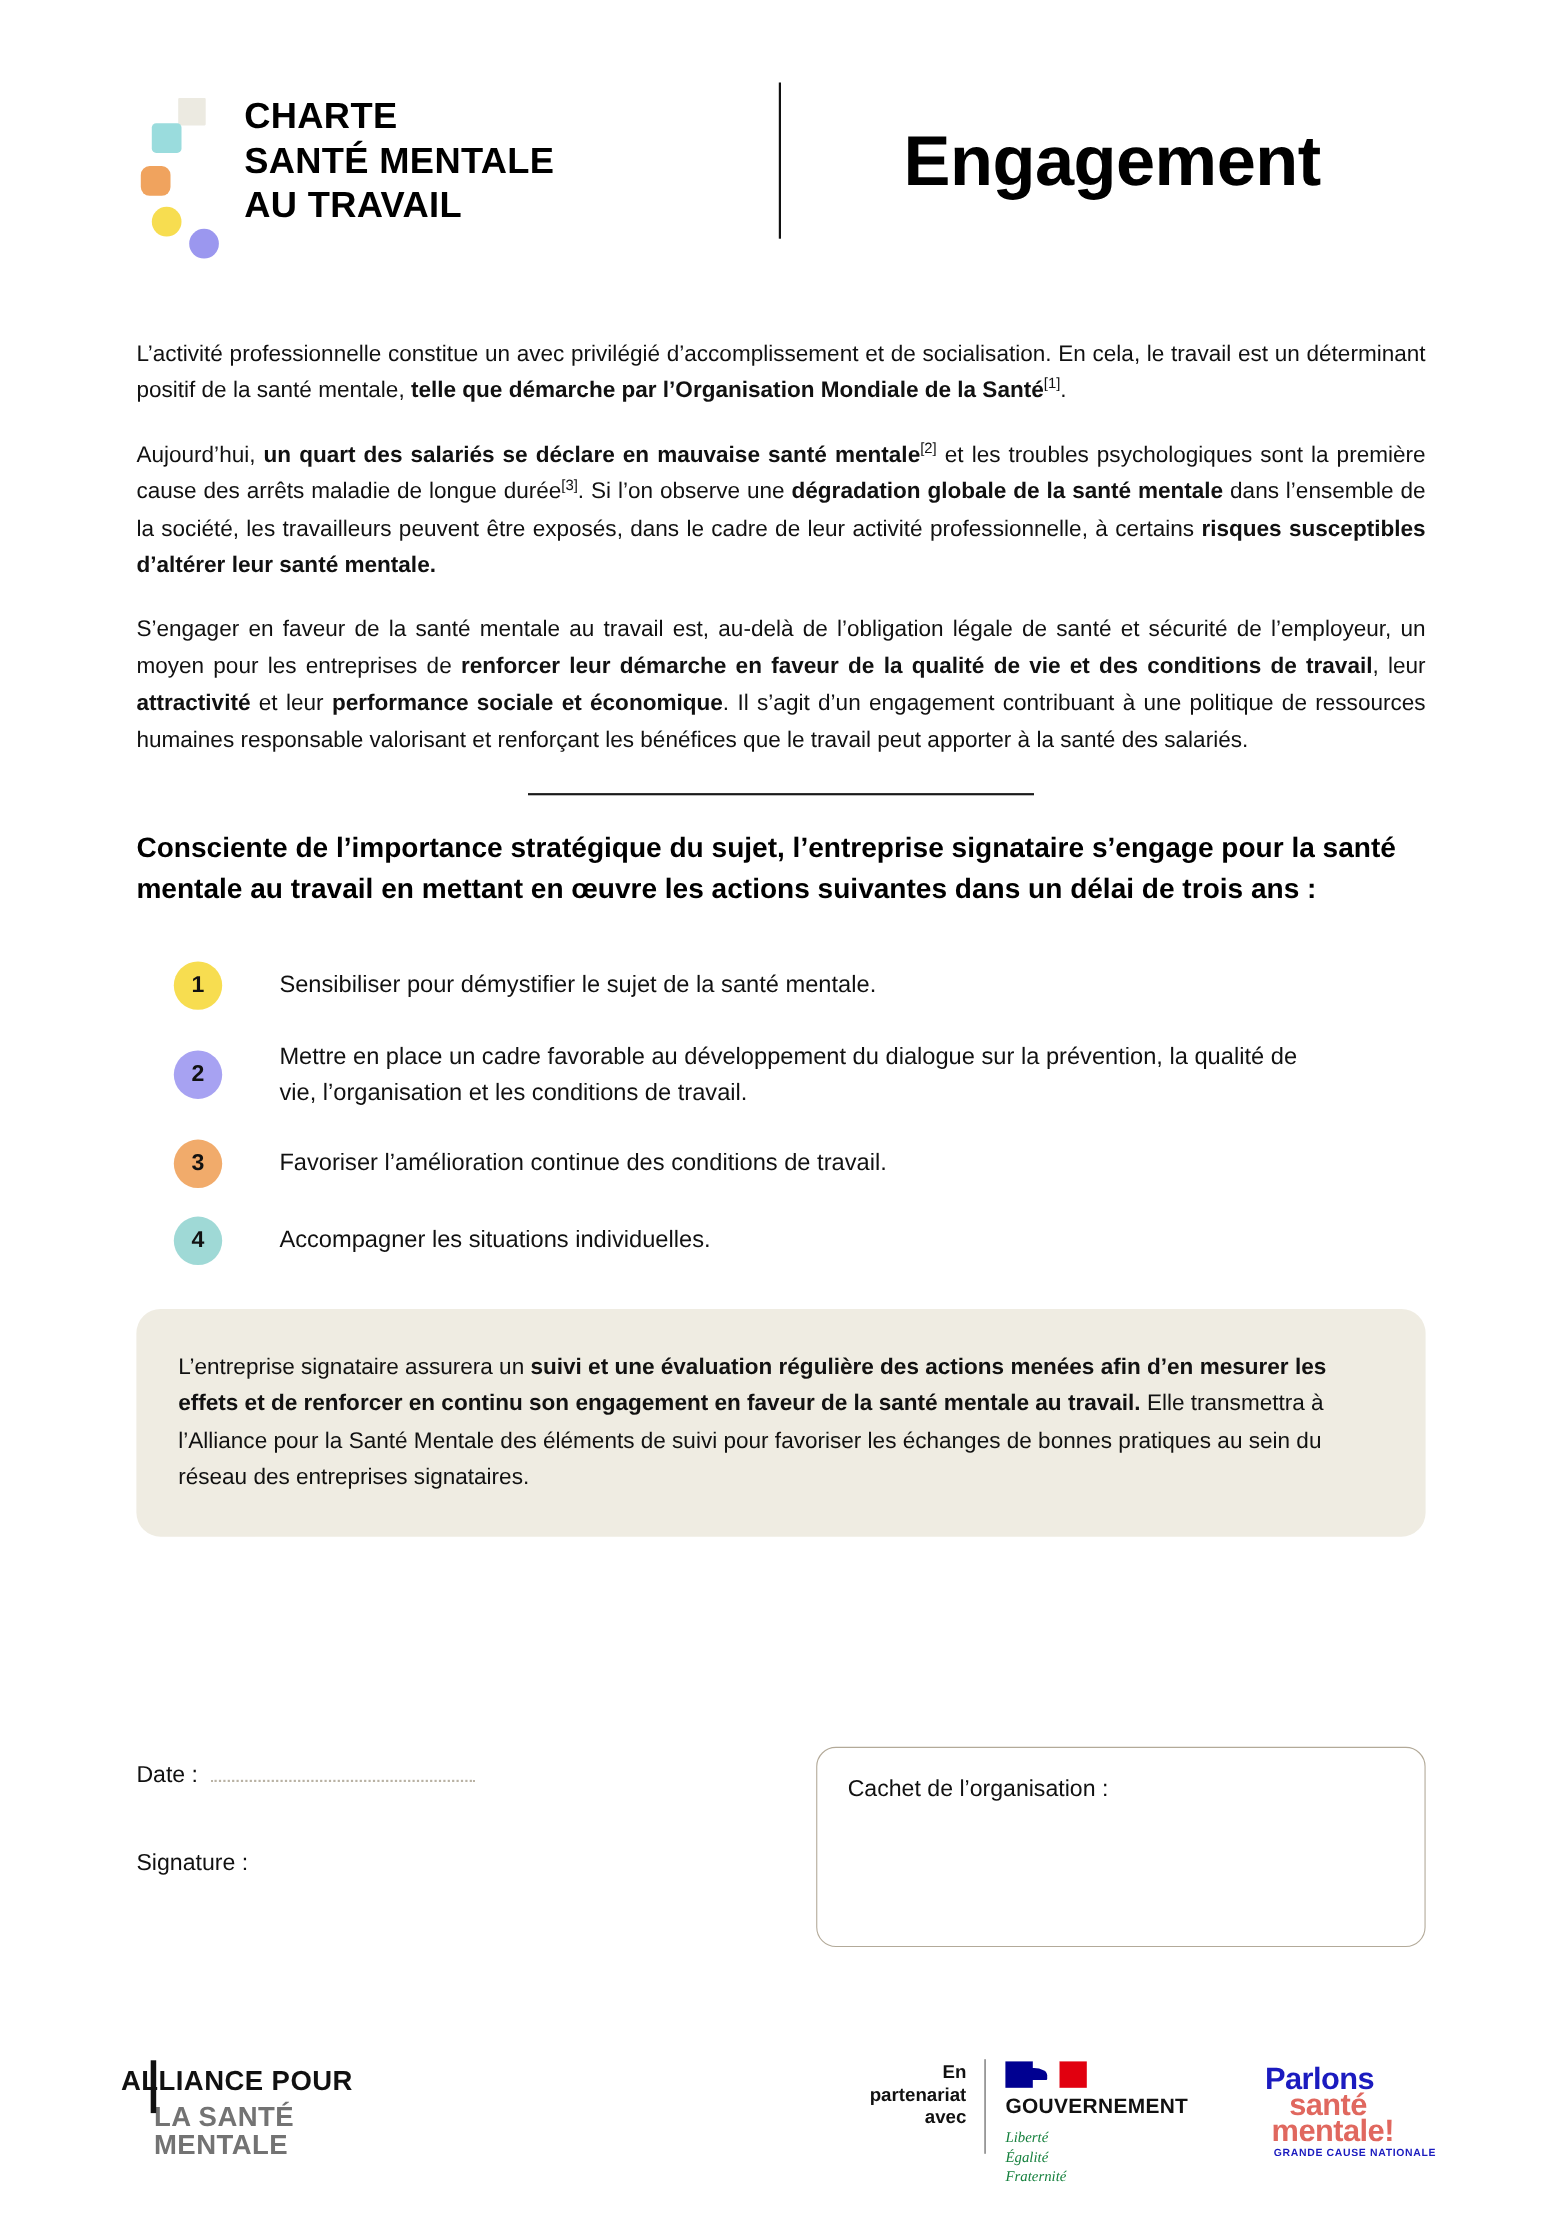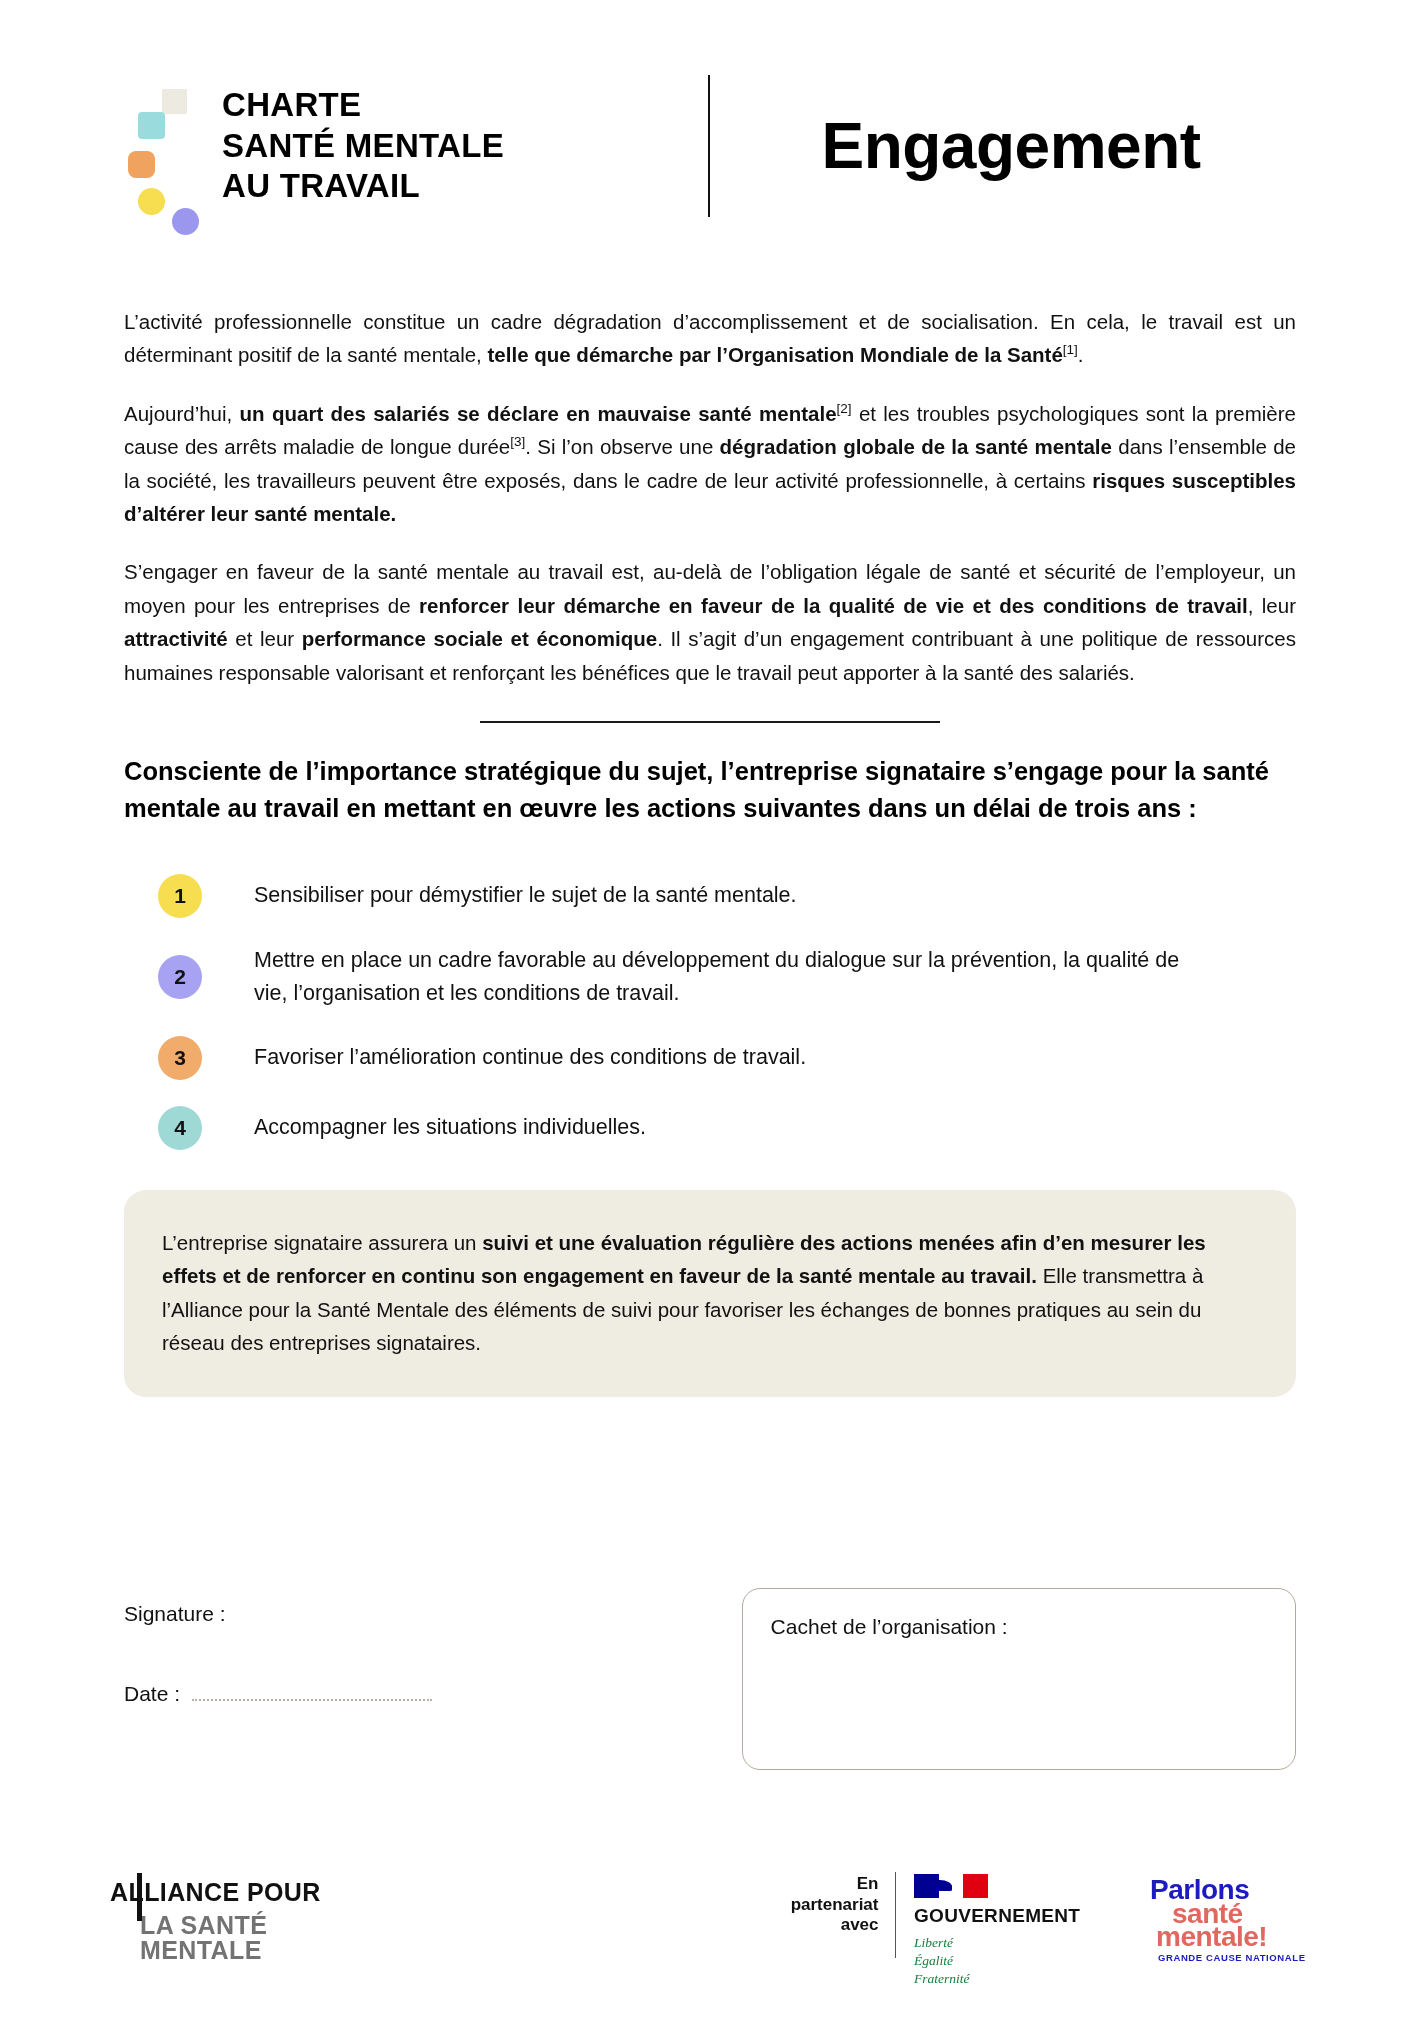--- a/index.html
+++ b/index.html
@@ -335,21 +335,21 @@
     </div>
 
     <div class="divider-v"></div>
 
     <div class="doc-title">Engagement</div>
   </div>
 
   <div class="body-wrap">
 
     <p class="para">
-      <span>L’activité professionnelle constitue un cadre dégradation d’accomplissement et de socialisation. En cela, le travail est un déterminant positif de la santé mentale, </span><b>telle que démarche par l’Organisation Mondiale de la Santé</b><sup>[1]</sup><span>.</span>
+      <span>L’activité professionnelle constitue un avec privilégié d’accomplissement et de socialisation. En cela, le travail est un déterminant positif de la santé mentale, </span><b>telle que démarche par l’Organisation Mondiale de la Santé</b><sup>[1]</sup><span>.</span>
     </p>
 
     <p class="para">
       <span>Aujourd’hui, </span><b>un quart des salariés se déclare en mauvaise santé mentale</b><sup>[2]</sup><span> et les troubles psychologiques sont la première cause des arrêts maladie de longue durée</span><sup>[3]</sup><span>. Si l’on observe une </span><b>dégradation globale de la santé mentale</b><span> dans l’ensemble de la société, les travailleurs peuvent être exposés, dans le cadre de leur activité professionnelle, à certains </span><b>risques susceptibles d’altérer leur santé mentale.</b>
     </p>
 
     <p class="para">
       <span>S’engager en faveur de la santé mentale au travail est, au-delà de l’obligation légale de santé et sécurité de l’employeur, un moyen pour les entreprises de </span><b>renforcer leur démarche en faveur de la qualité de vie et des conditions de travail</b><span>, leur </span><b>attractivité</b><span> et leur </span><b>performance sociale et économique</b><span>. Il s’agit d’un engagement contribuant à une politique de ressources humaines responsable valorisant et renforçant les bénéfices que le travail peut apporter à la santé des salariés.</span>
     </p>
 
@@ -385,25 +385,25 @@
       <p>
         <span>L’entreprise signataire assurera un </span><b>suivi et une évaluation régulière des actions menées afin d’en mesurer les effets et de renforcer en continu son engagement en faveur de la santé mentale au travail.</b><span> Elle transmettra à l’Alliance pour la Santé Mentale des éléments de suivi pour favoriser les échanges de bonnes pratiques au sein du réseau des entreprises signataires.</span>
       </p>
     </div>
 
   </div>
 
   <div class="sign-row">
     <div class="sign-left">
       <div class="sign-line">
-        <span class="sign-label">Signature :</span>
-      </div>
-      <div class="sign-line">
         <span class="sign-label">Date :</span>
         <span class="dotted"></span>
+      </div>
+      <div class="sign-line">
+        <span class="sign-label">Signature :</span>
       </div>
     </div>
     <div class="cachet">
       <span>Cachet de l’organisation :</span>
     </div>
   </div>
 
   <div class="footer">
 
     <div class="alliance-logo">

